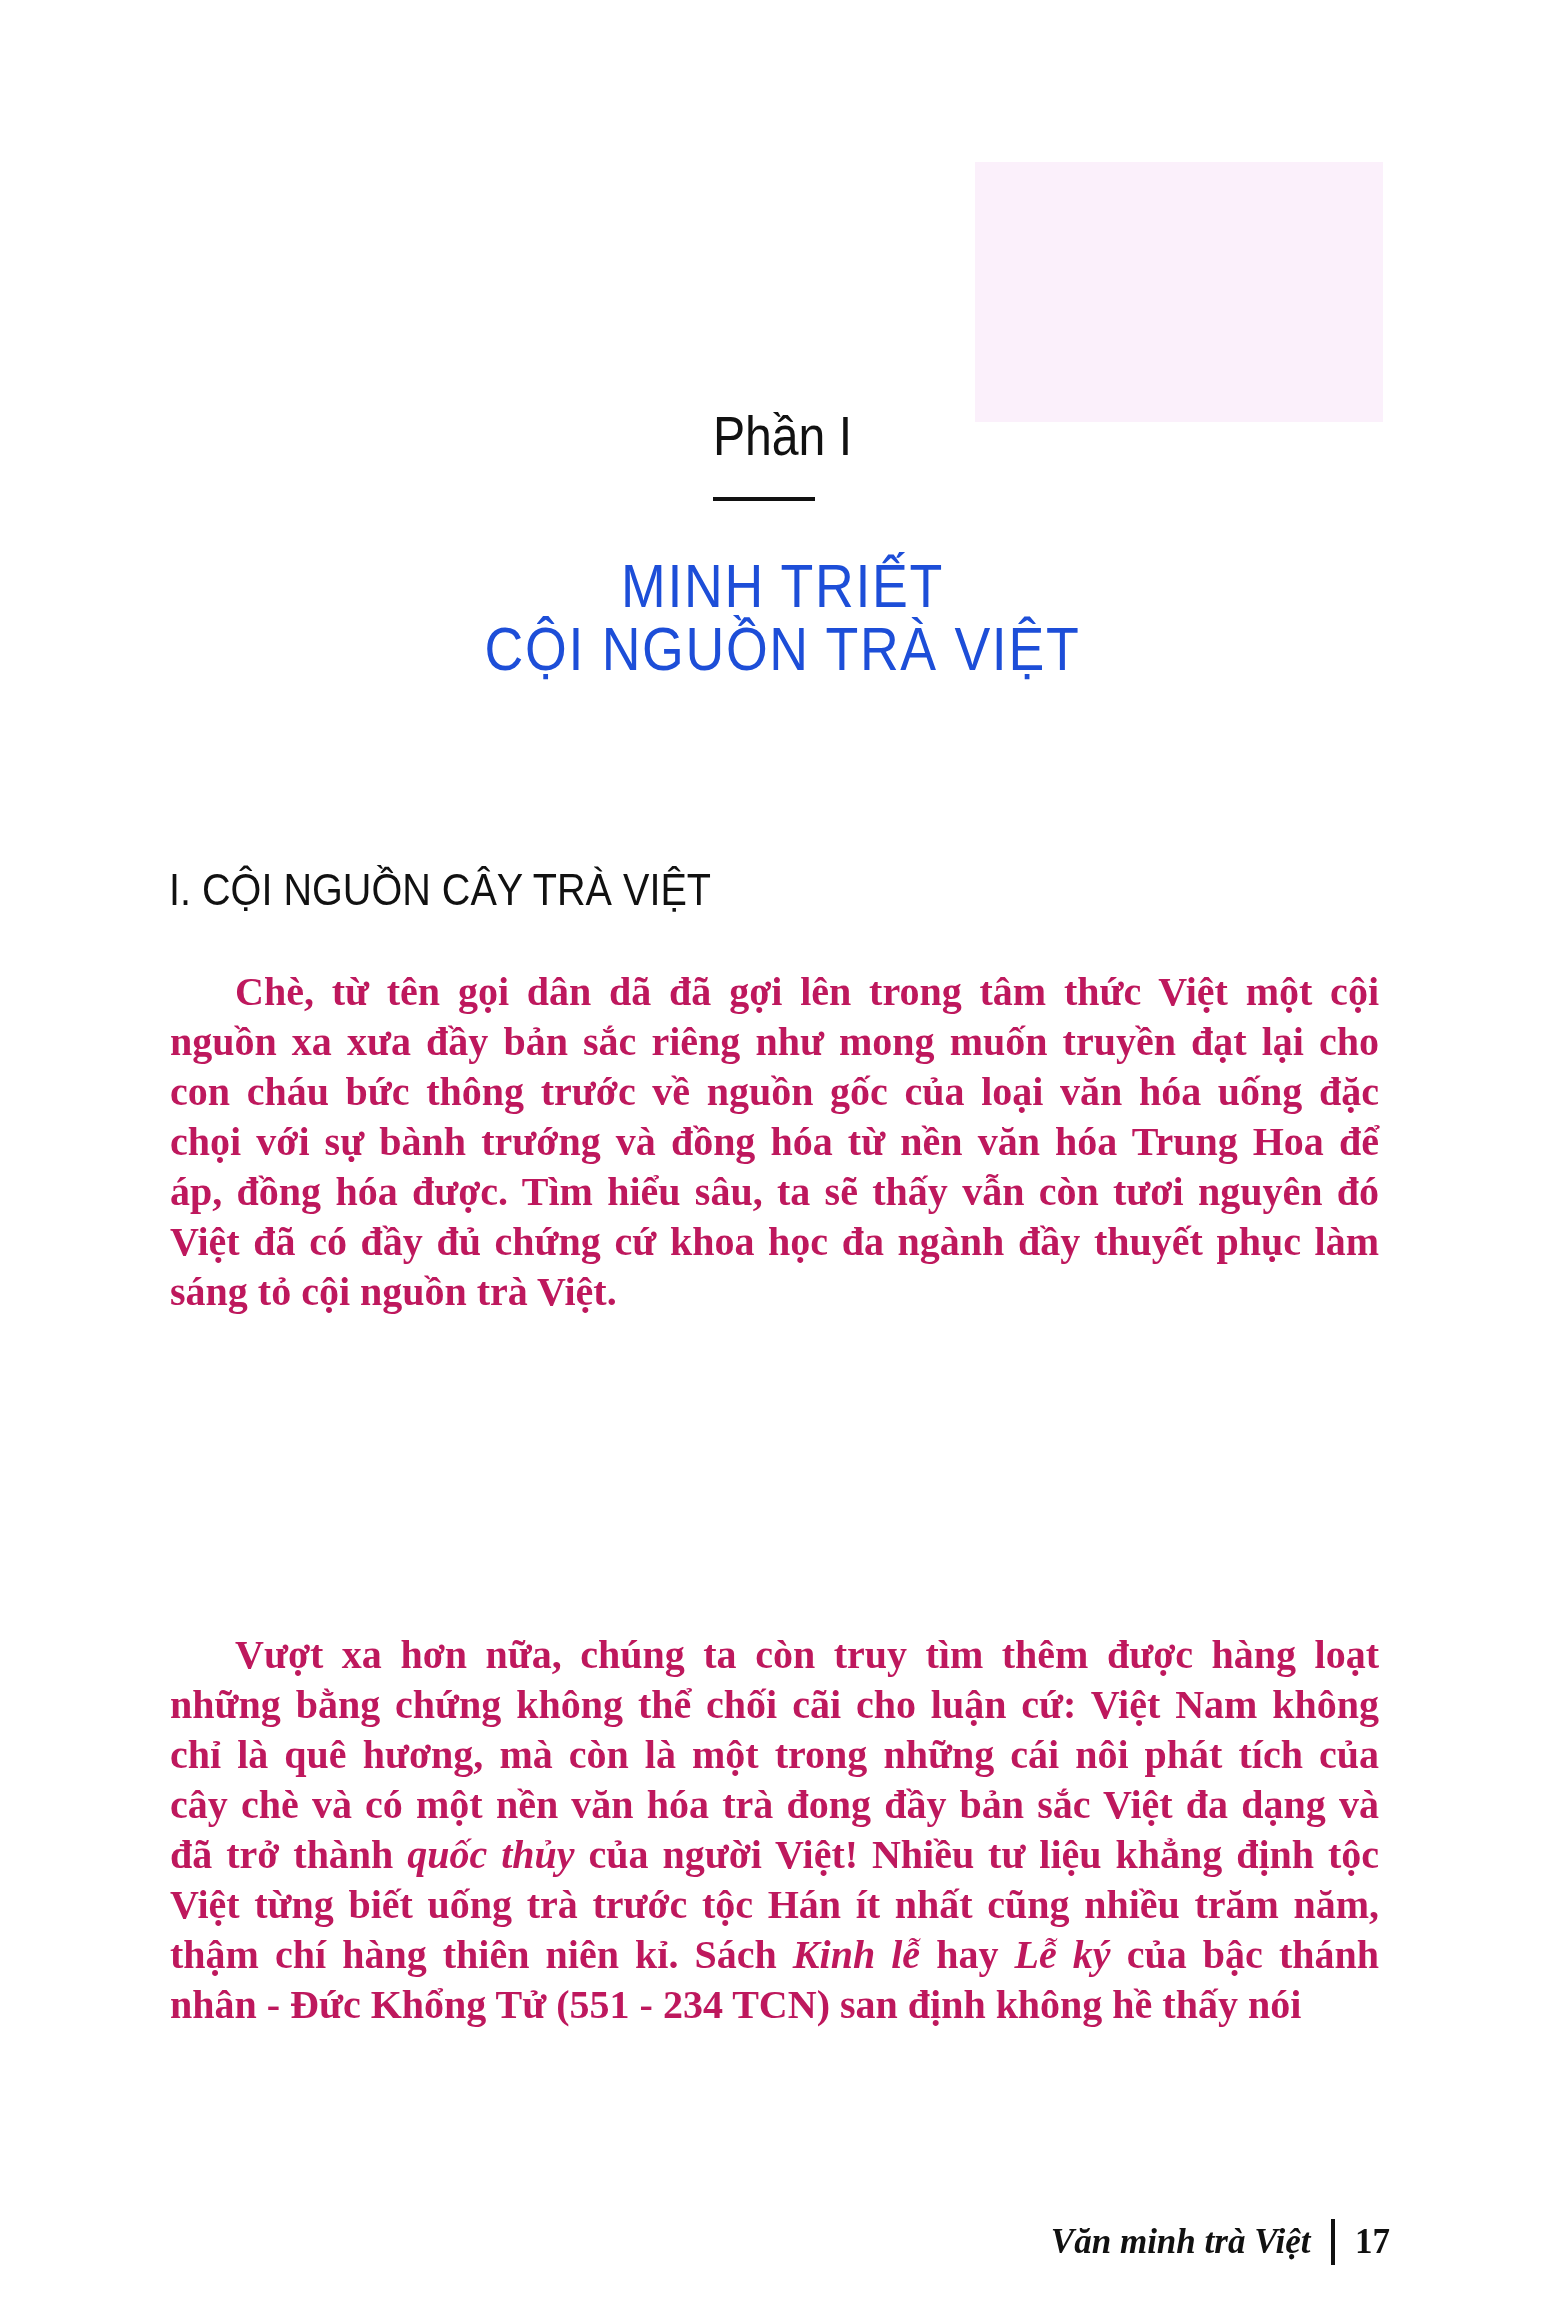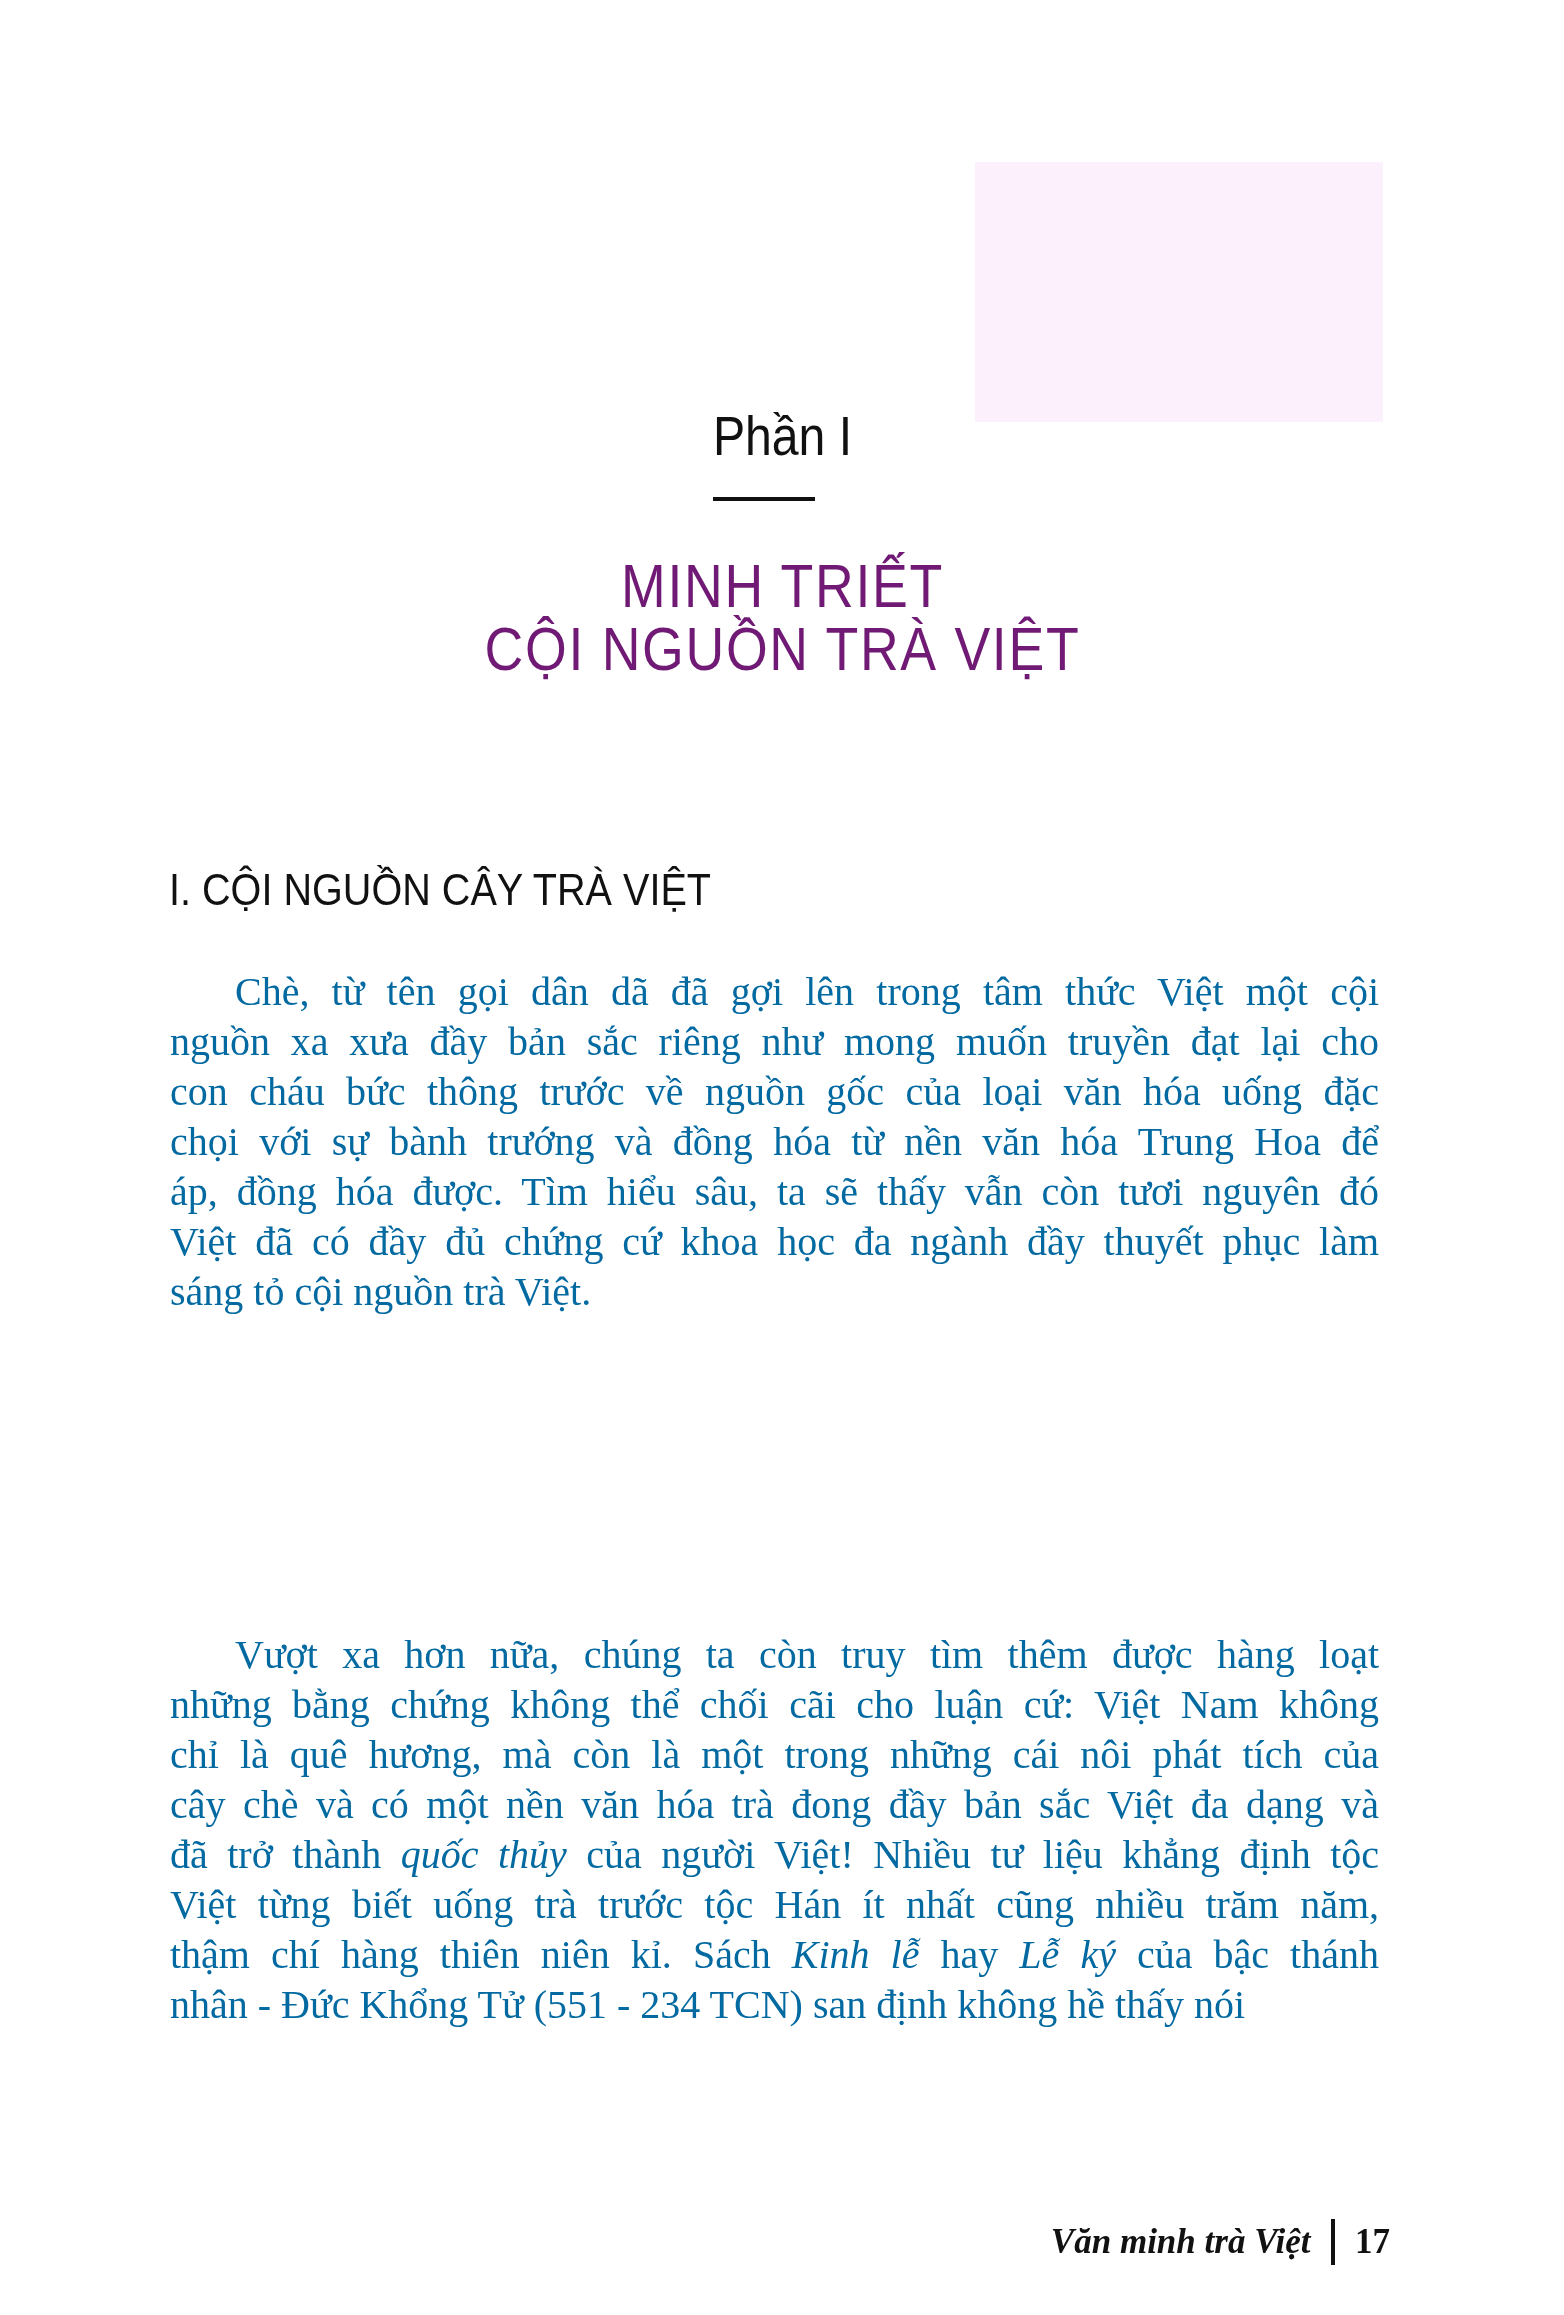--- a/index.html
+++ b/index.html
@@ -55,21 +55,21 @@
       background: #111;
     }
     .main-title {
       position: absolute;
       left: 0; right: 0;
       top: 555px;
       text-align: center;
       font-family: "Liberation Sans", "DejaVu Sans", sans-serif;
       font-size: 61px;
       line-height: 63px;
-      color: #701a75;
+      color: #1d4ed8;
       letter-spacing: 1.9px;
     }
     .main-title div { transform: scaleX(0.88); }
 
     .section-title {
       position: absolute;
       left: 169px;
       top: 864px;
       font-family: "Liberation Sans", "DejaVu Sans", sans-serif;
       font-size: 45px;
@@ -79,21 +79,22 @@
       color: #111;
       white-space: nowrap;
     }
 
     
     .body {
       position: absolute;
       left: 170px;
       width: 1209px;
       font-size: 40px;
-      color: #0369a1;
+      color: #be185d;
+      font-weight: bold;
     }
     .para1 { top: 967px; }
     .para2 { top: 1630px; }
     .line {
       height: 50px;
       line-height: 50px;
       white-space: nowrap;
       text-align: justify;
       text-align-last: justify;
       overflow: visible;

